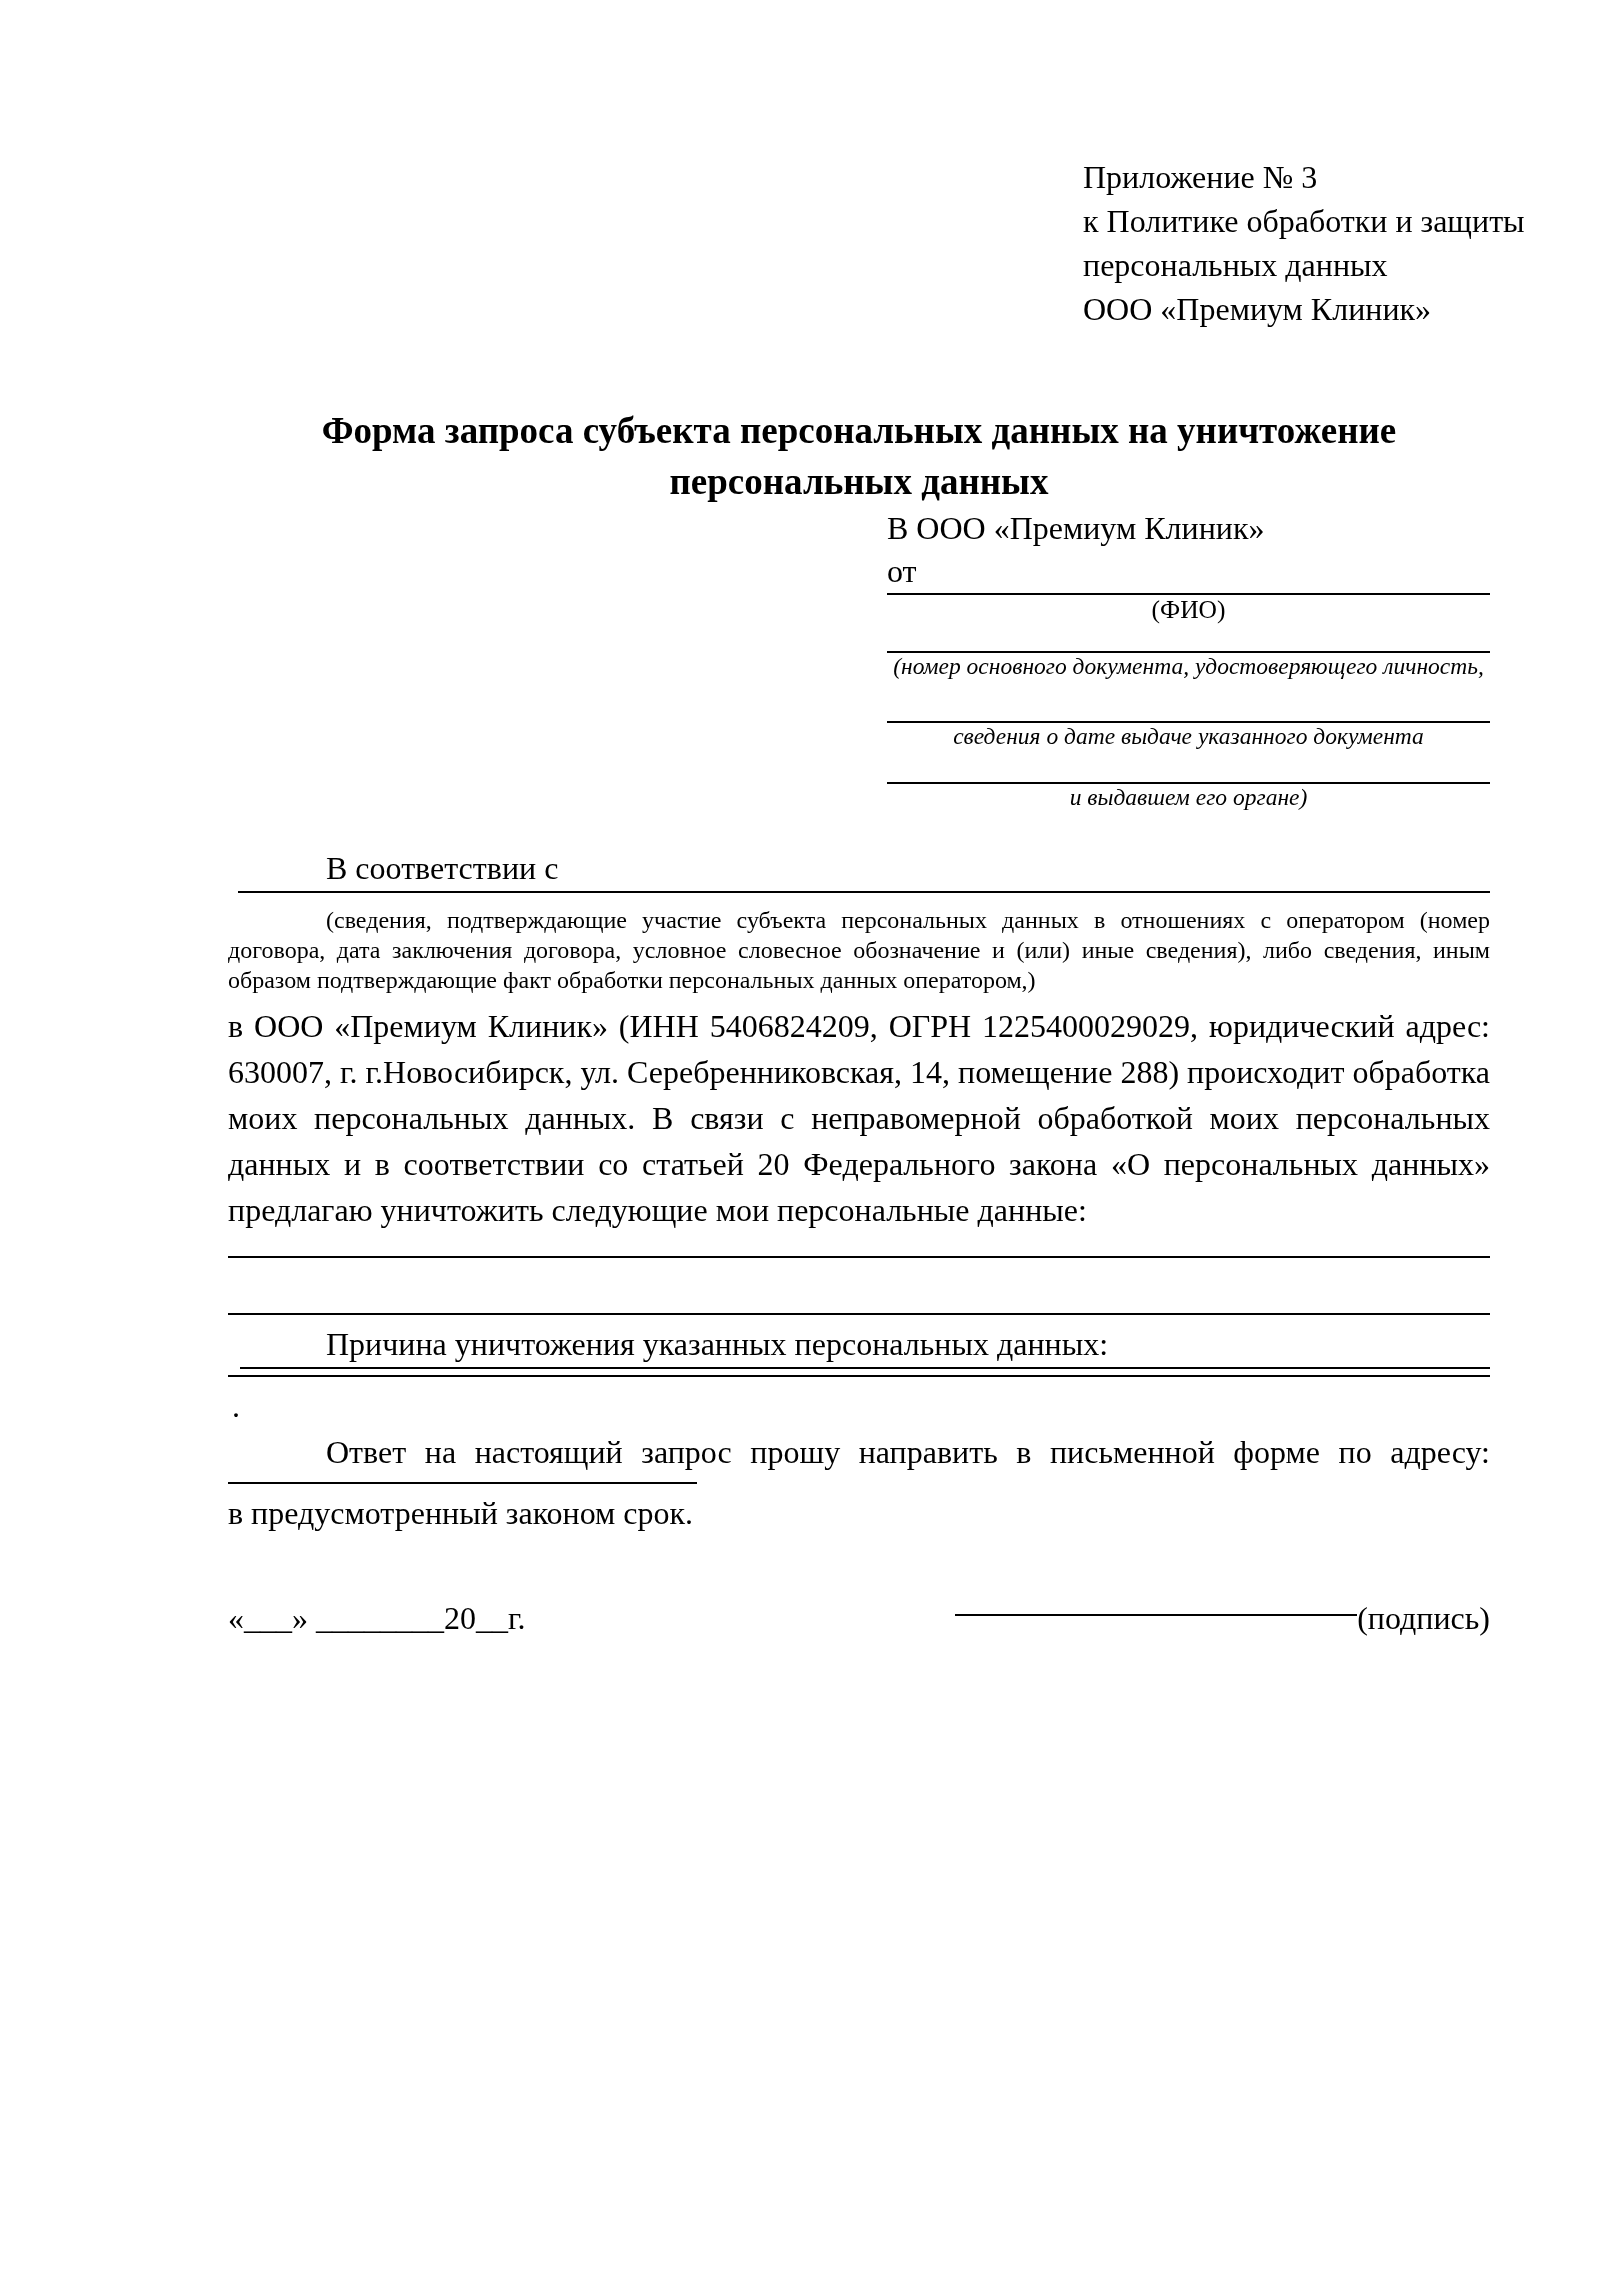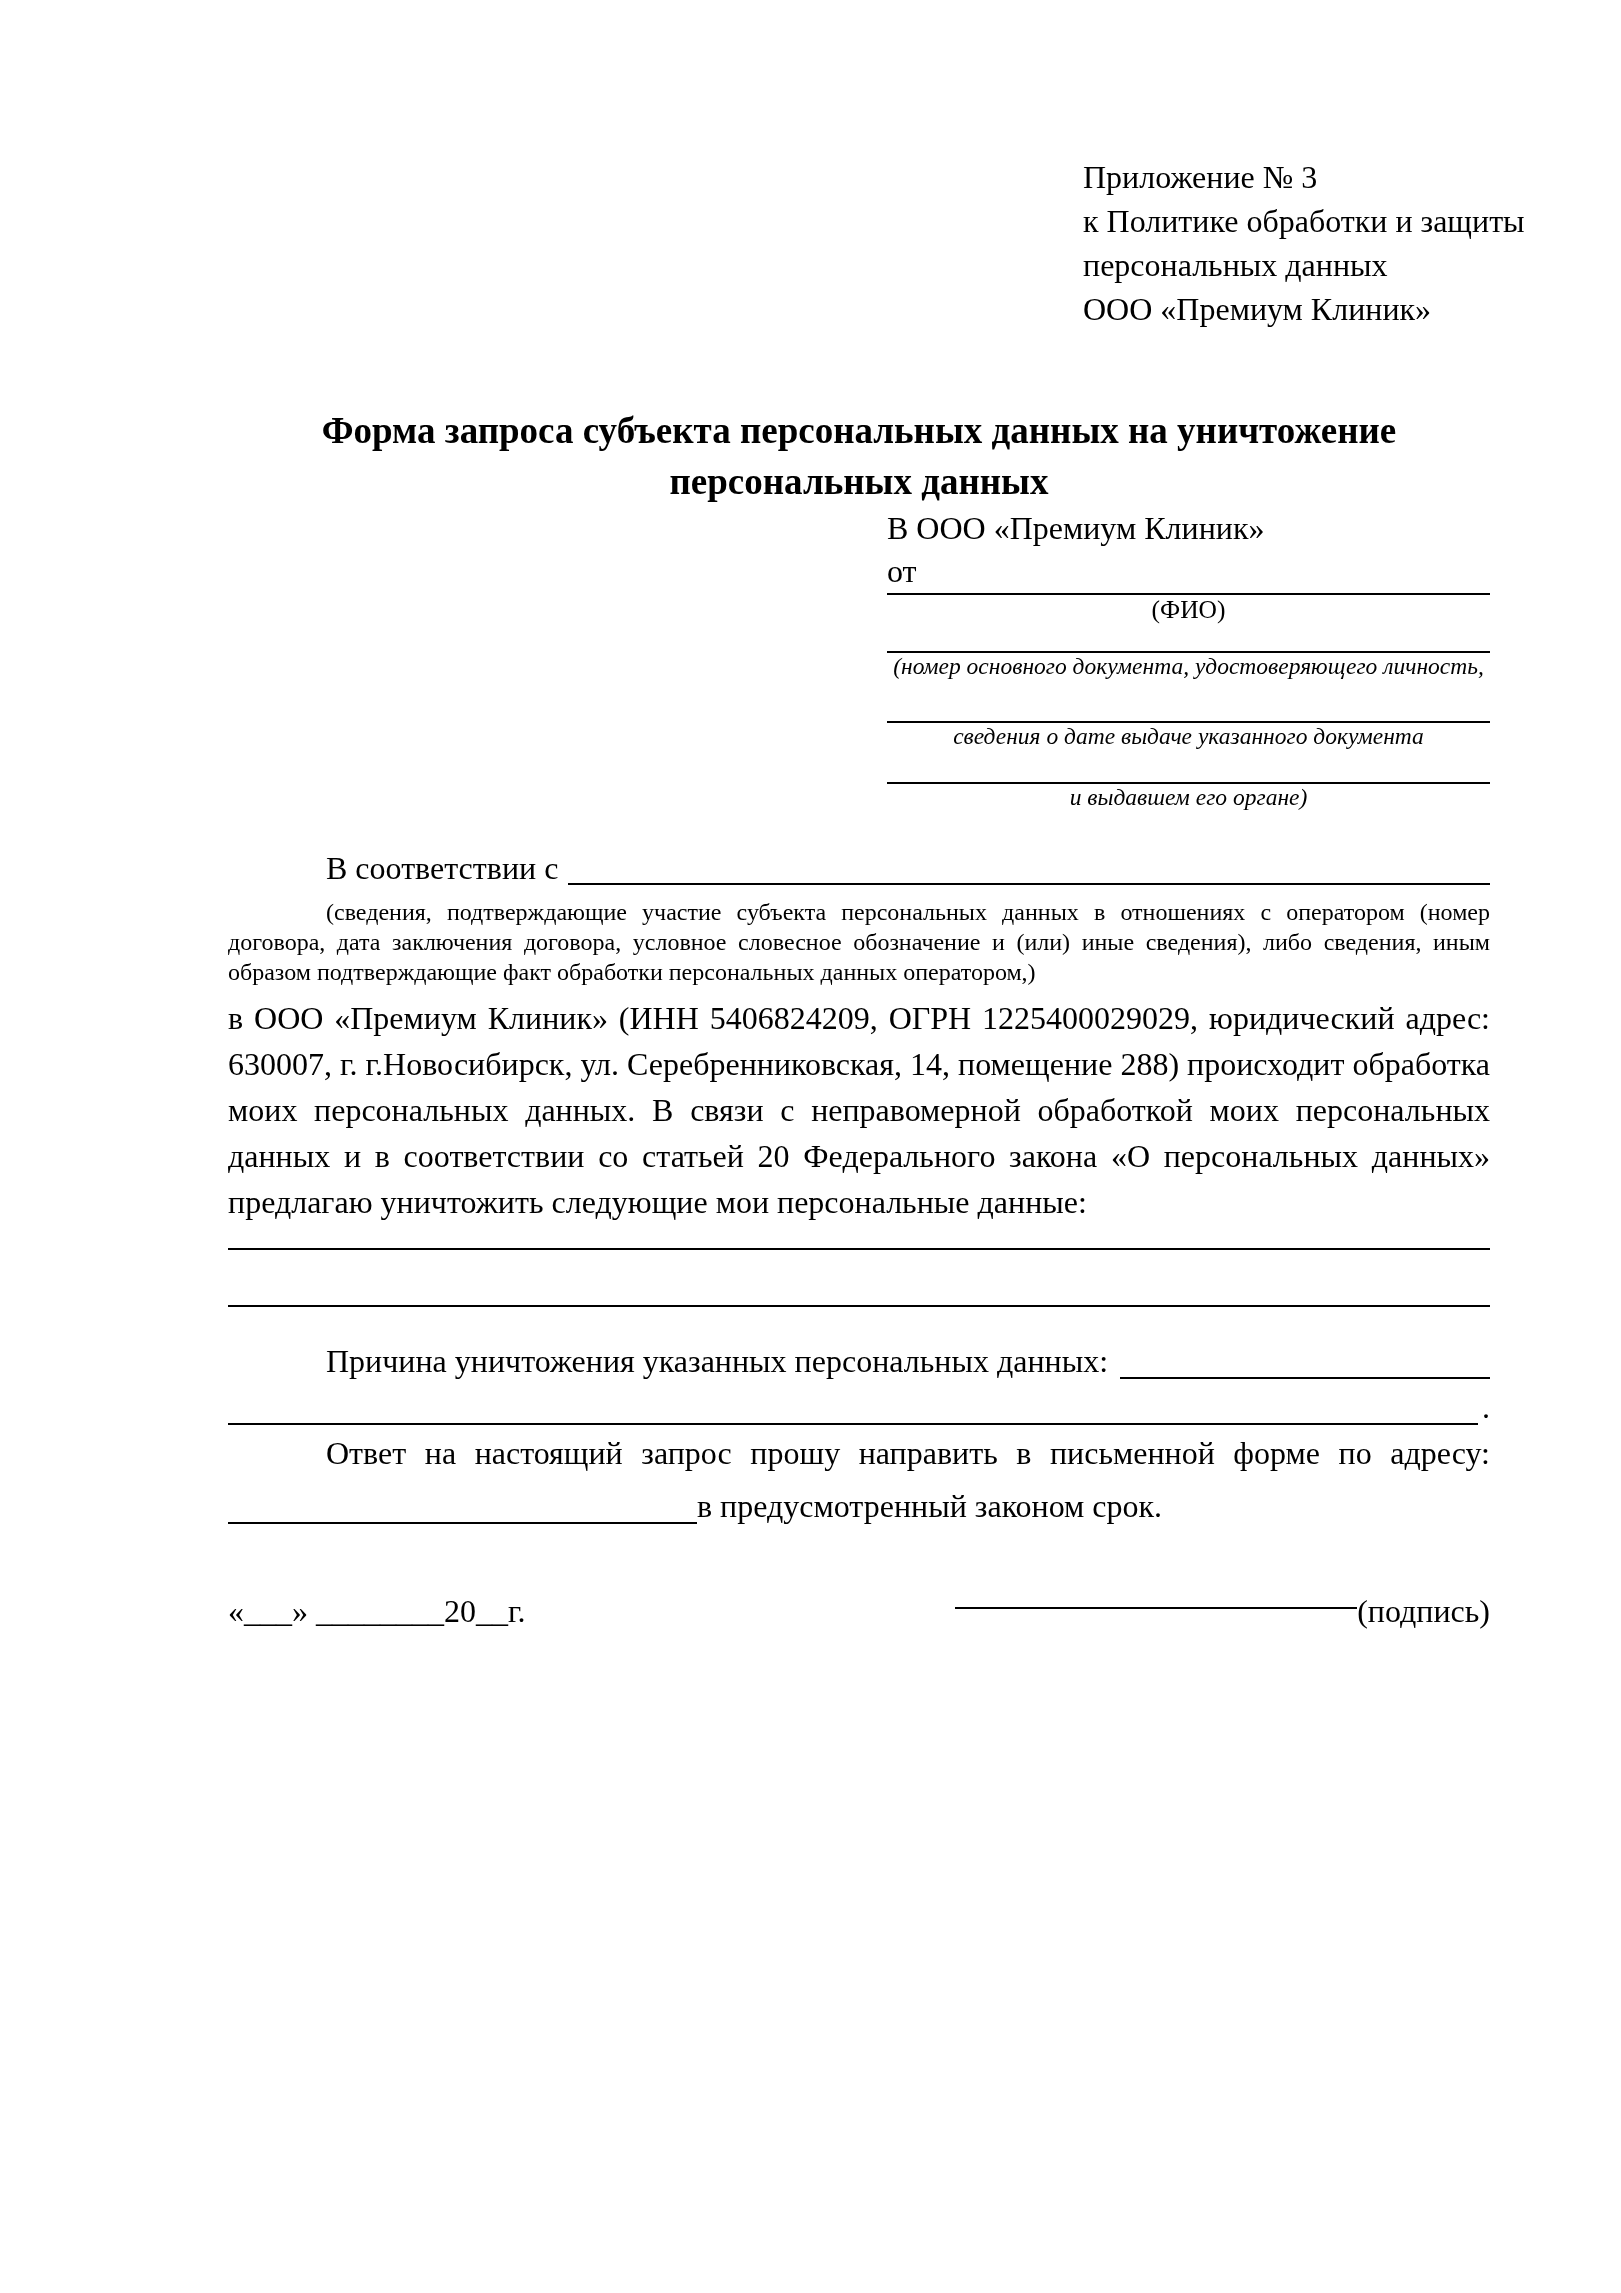--- a/index.html
+++ b/index.html
@@ -34,21 +34,21 @@
   .addressee { margin-left:659px; width:603px; line-height:43px; }
   .rule { border-bottom:2.9px solid #000; }
   .addressee .rule-fio { height:2px; }
   .caption-c { text-align:center; font-size:25.5px; line-height:29px; }
   .caption-s { text-align:center; font-size:23.5px; line-height:27.4px;font-style:italic; }
   .addressee .rule-2 { height:29px; }
   .addressee .rule-3 { height:43px; }
   .addressee .rule-4 { height:33px; }
 
   
-  .fill-row { display:flex; }
+  .fill-row { display:flex;flex-direction:column; }
   .fill-line { border-bottom:2.9px solid #000; margin-bottom:5.9px; }
   .grow { flex:1; }
 
   .accordance { margin-top:35px; }
   .accordance .label { white-space:nowrap; padding-left:98px; }
   .accordance .fill-line { flex:1; margin-left:9.8px; }
 
   .footnote {
     font-size:24px;
     line-height:30px;
@@ -59,21 +59,21 @@
 
   .main-par {
     text-align:justify;
     line-height:46px;
     margin-top:7.8px;
   }
 
   .blank-rule-1 { height:25.5px; border-bottom:2.9px solid #000; }
   .blank-rule-2 { height:57px; border-bottom:2.9px solid #000; }
 
-  .reason-row { margin-top:31px; line-height:46px;text-align:right; }
+  .reason-row { margin-top:6px; line-height:46px; }
   .reason-row .label { white-space:nowrap; padding-left:98px; }
   .reason-row .fill-line { flex:1; margin-left:11.8px; }
 
   .dot-rule-row { line-height:46px; }
   .dot-rule-row .fill-line { flex:1; }
   .dot-rule-row .dot { padding-left:3.9px; }
 
   .answer-par {
     line-height:46px;
     text-align:justify;

